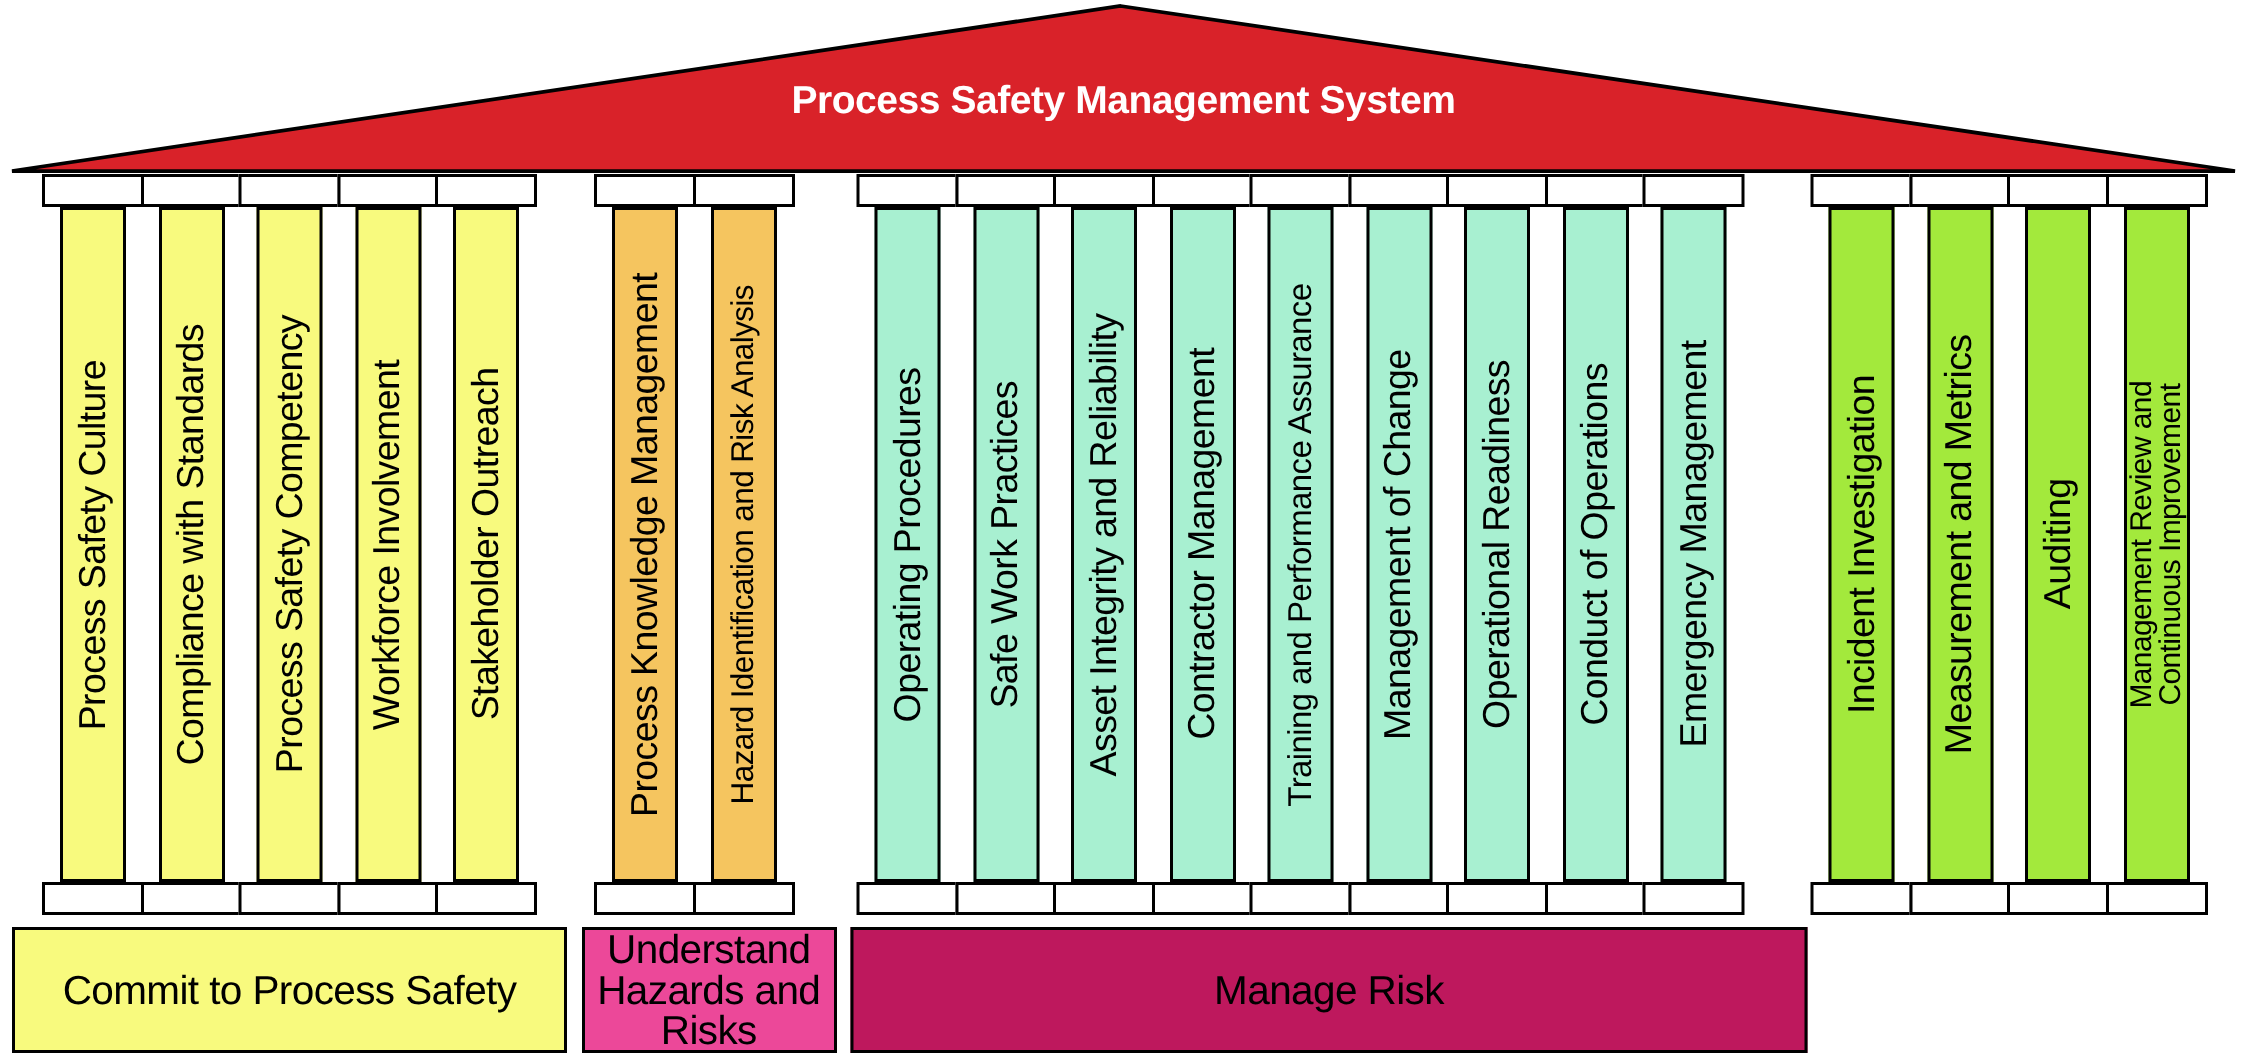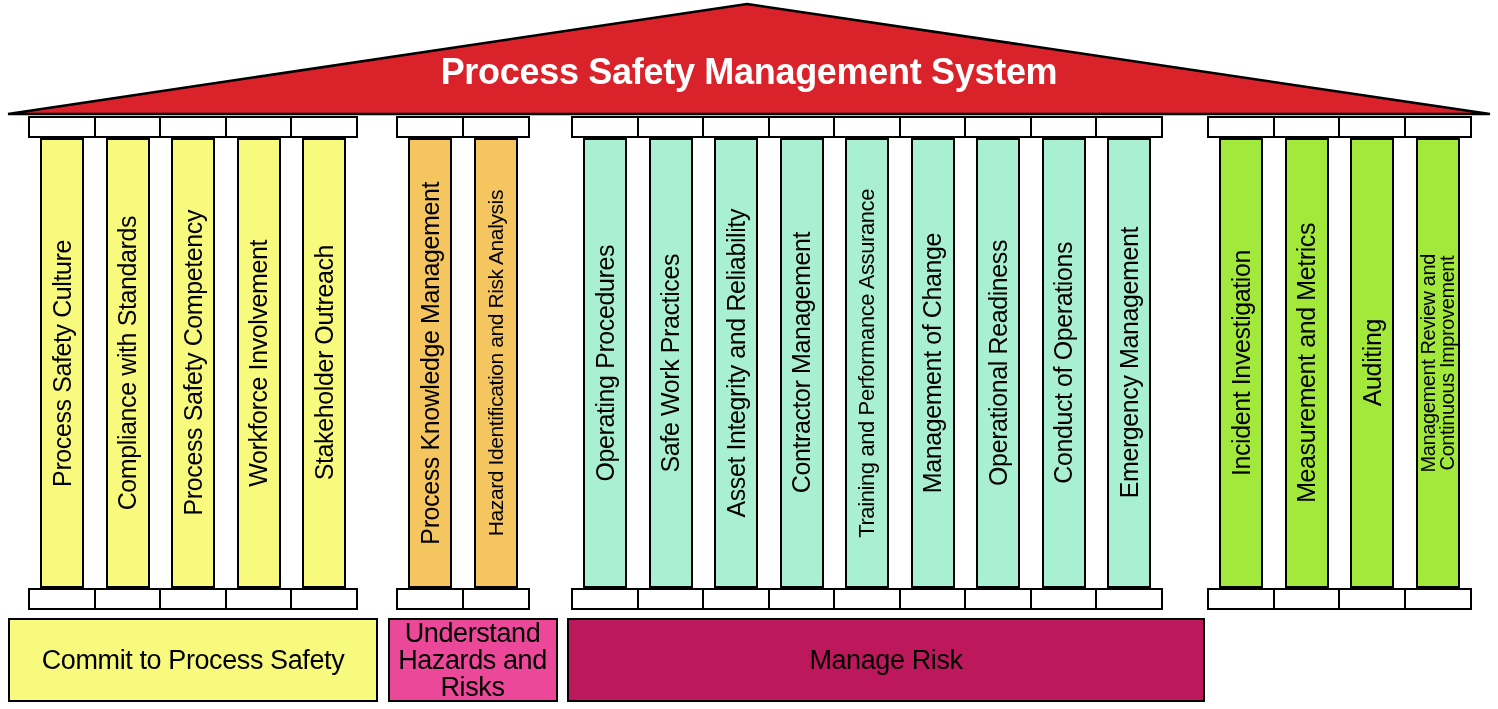--- a/index.html
+++ b/index.html
@@ -14,21 +14,21 @@
     overflow: hidden;
   }
 
   
   .roof-svg { position: absolute; left: 0; top: 0; display: block; }
   .roof-title {
     position: absolute;
     left: 0; top: 51px;
     width: 1498px;
     text-align: center;
-    font-size: 36px;
+    font-size: 26px;
     font-weight: bold;
     letter-spacing: -0.3px;
     color: #ffffff;
   }
 
   
   .group {
     position: absolute;
     top: 116px;
     height: 494px;

